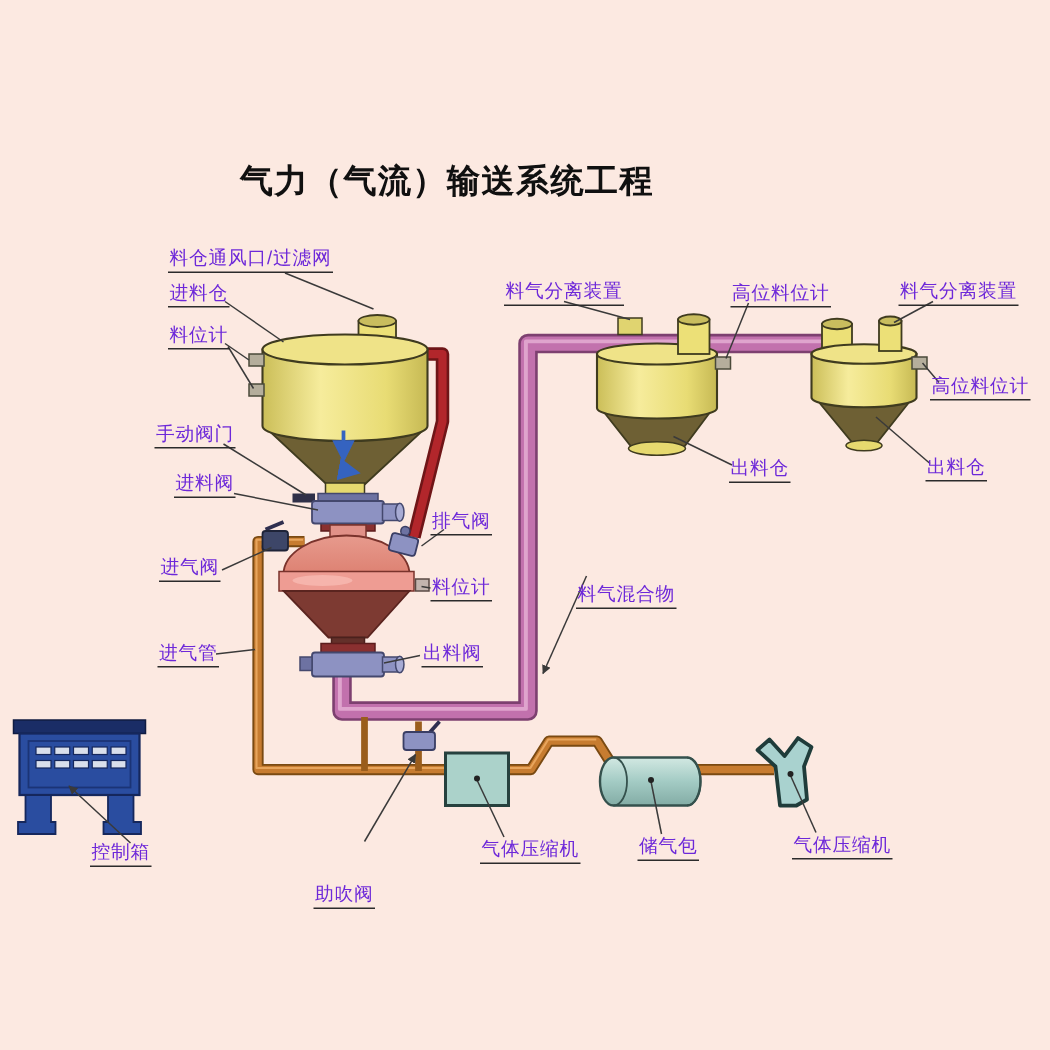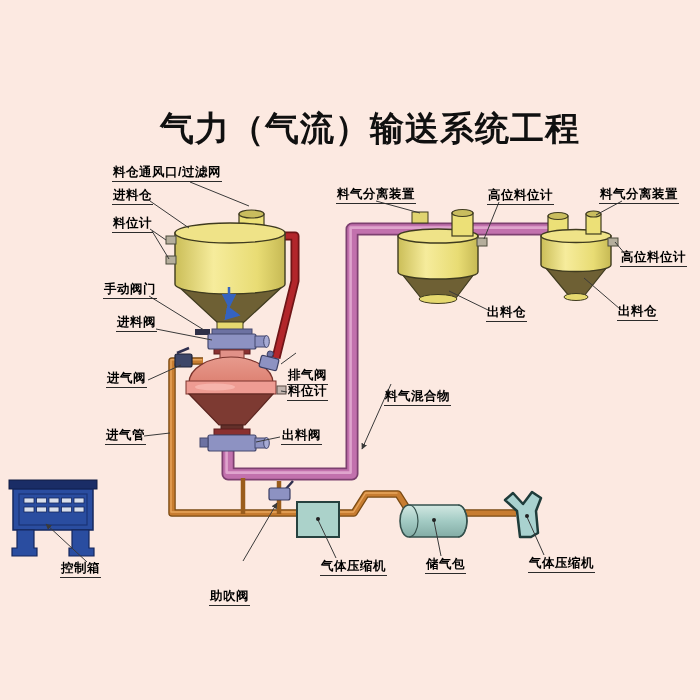--- a/index.html
+++ b/index.html
@@ -4,40 +4,40 @@
 <style>
   html,body{margin:0;padding:0;}
   .stage{
     position:relative;width:700px;height:700px;overflow:hidden;
     background:#fce9e1;
     font-family:"Liberation Sans","DejaVu Sans",sans-serif;
   }
   .stage svg{position:absolute;left:0;top:0;}
   .title{
     position:absolute;left:160px;top:106px;
-    font-size:34px;font-weight:bold;color:#101010;letter-spacing:1px;
+    font-size:22px;font-weight:bold;color:#101010;letter-spacing:1px;
     white-space:nowrap;
   }
   .lbl{
     position:absolute;
-    font-size:12.5px;font-weight:bold;color:#000000;
+    font-size:12.5px;font-weight:normal;color:#6d28d9;
     border-bottom:1.4px solid #2b2b2b;
     padding:0 1px 1px 1px;letter-spacing:0.5px;white-space:nowrap;
     line-height:1.1;
   }
   
   .lbl-vent-filter{left:112px;top:166px;}
   .lbl-feed-silo{left:112px;top:189px;text-align:right;}
   .lbl-silo-level{left:112px;top:217px;}
   .lbl-manual-valve{left:103px;top:283px;text-align:right;}
   .lbl-feed-valve{left:116px;top:316px;}
   .lbl-air-inlet-valve{left:106px;top:372px;}
   .lbl-air-inlet-pipe{left:105px;top:429px;}
   
-  .lbl-exhaust-valve{left:287px;top:341px;margin-top:28px;}
+  .lbl-exhaust-valve{left:287px;top:341px;}
   .lbl-vessel-level{left:287px;top:385px;}
   .lbl-discharge-valve{left:281px;top:429px;}
   
   .lbl-separator-mid{left:336px;top:188px;}
   .lbl-high-level-mid{left:487px;top:189px;}
   .lbl-separator-right{left:599px;top:188px;}
   .lbl-high-level-right{left:620px;top:251px;}
   .lbl-bin-mid{left:486px;top:306px;}
   .lbl-bin-right{left:617px;top:305px;}
   .lbl-mixture{left:384px;top:390px;}

